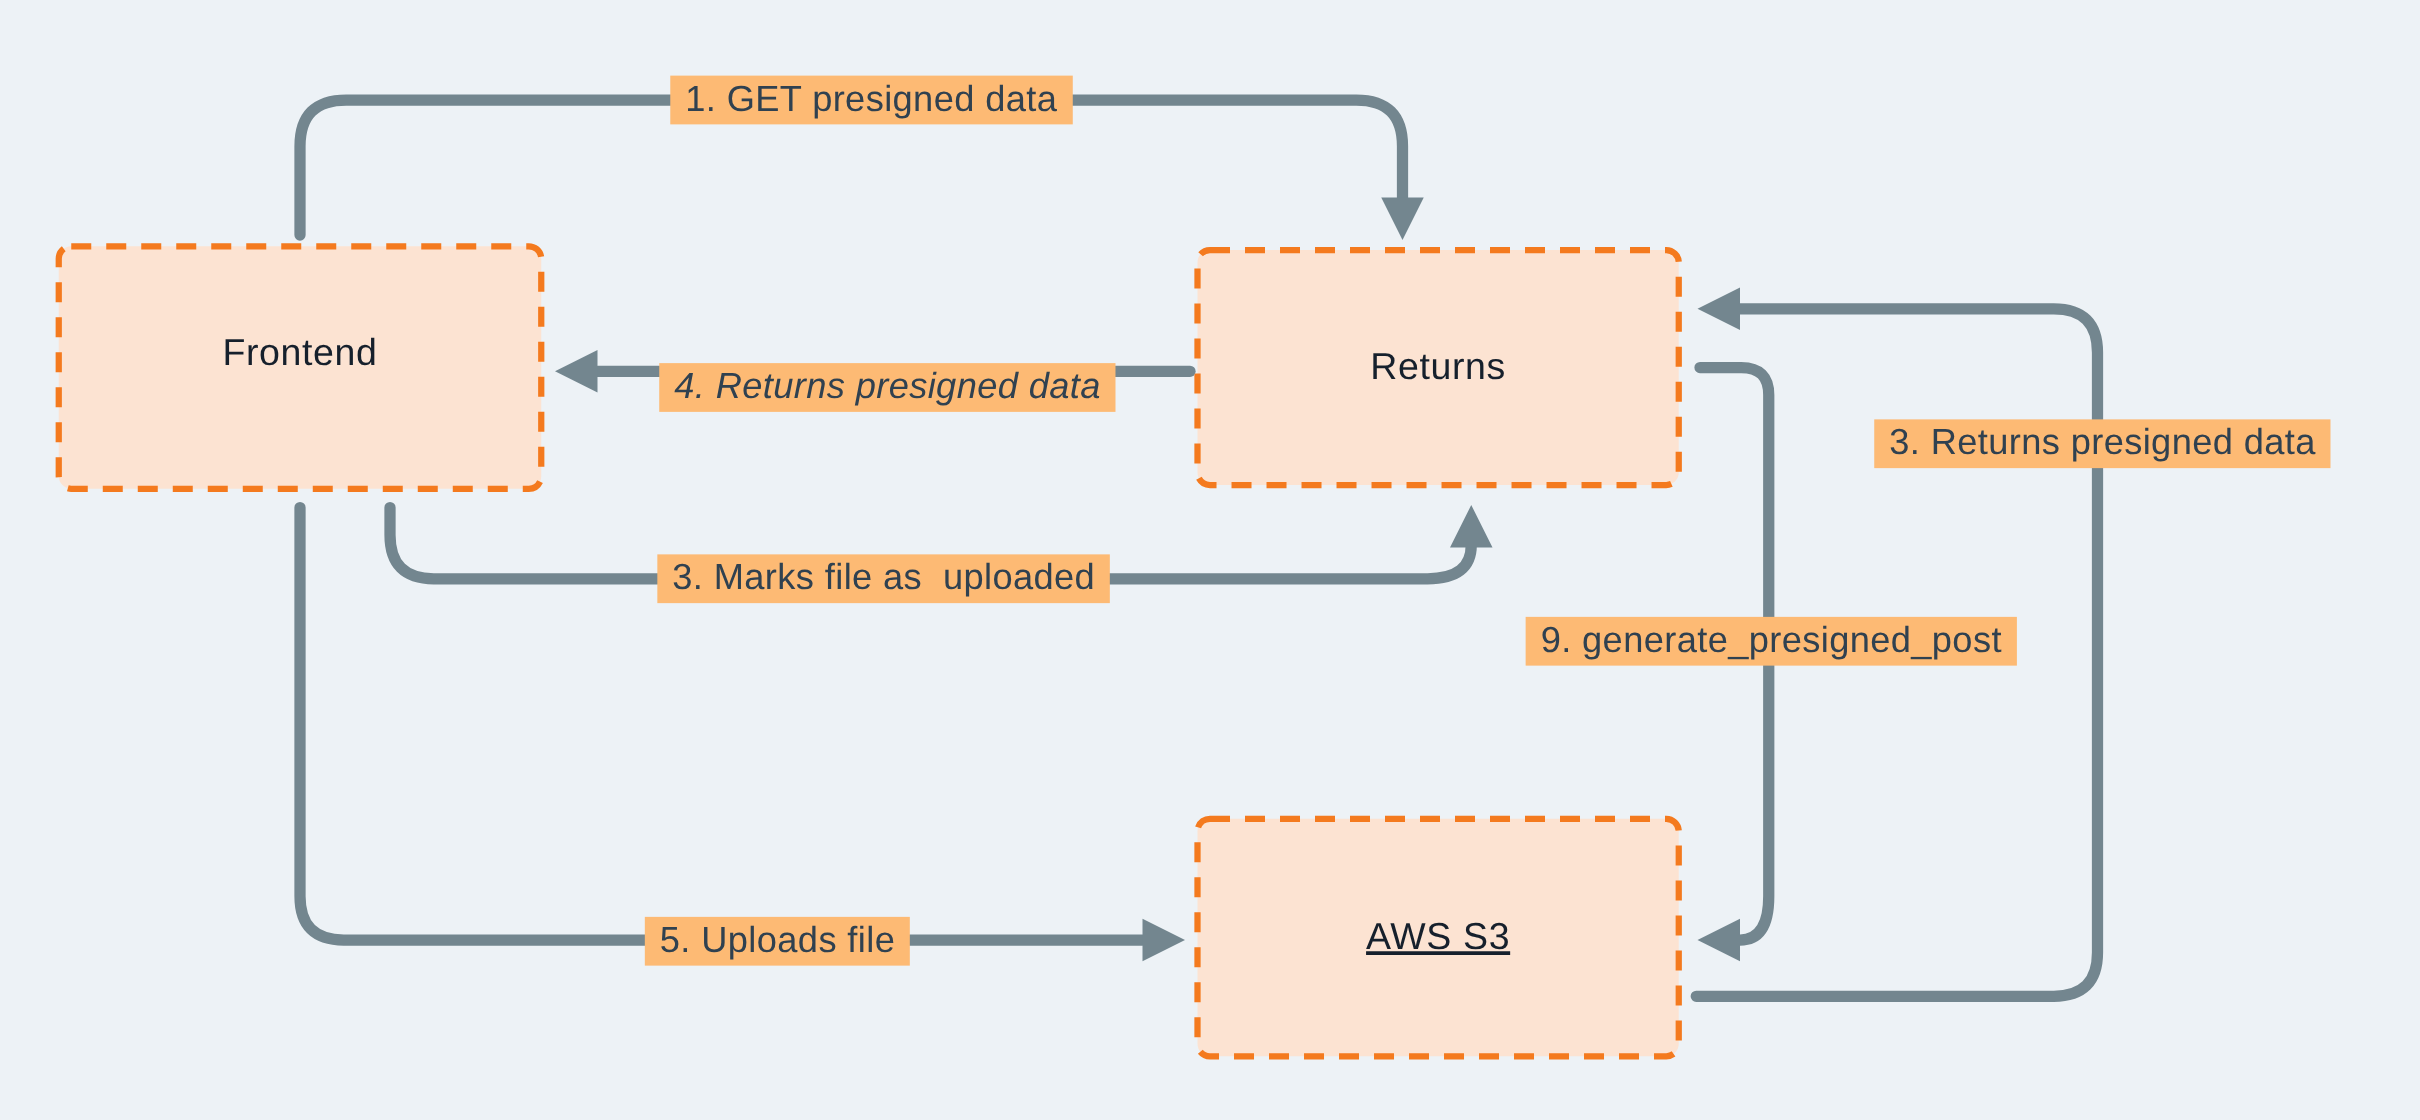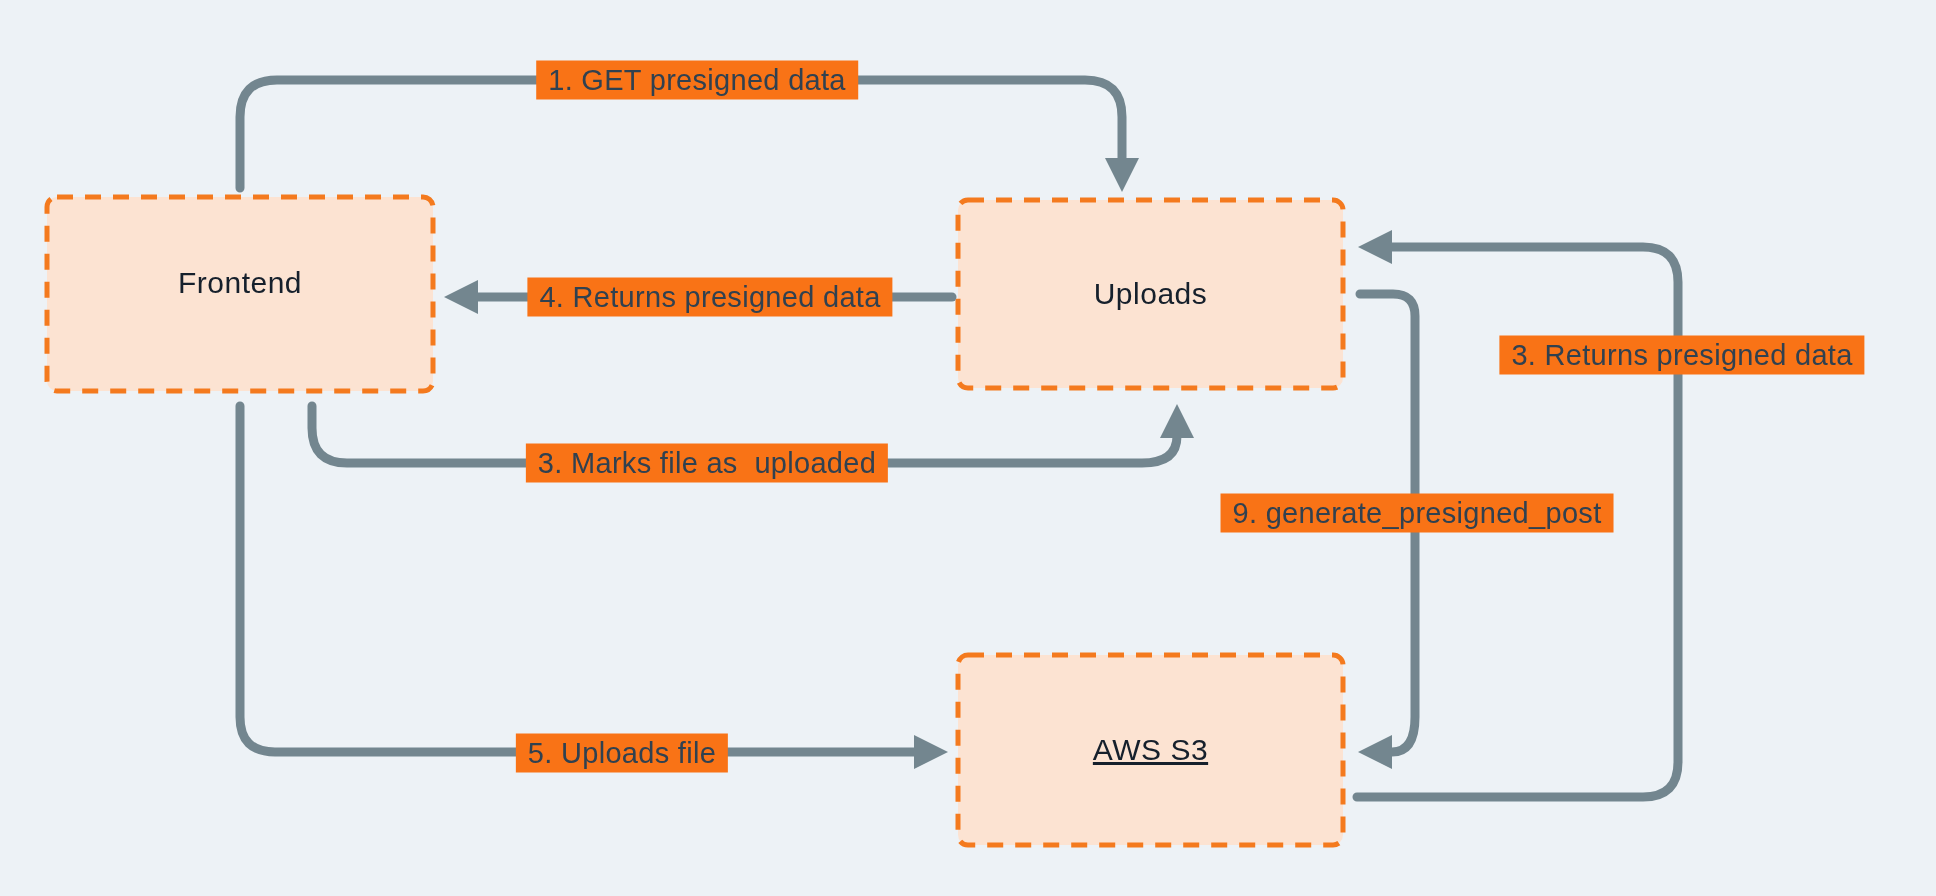--- a/index.html
+++ b/index.html
@@ -28,30 +28,30 @@
     font-size: 30px;
     color: #16202c;
     letter-spacing: 0.5px;
   }
   .node-frontend { left: 47px;  top: 186px; width: 386px; height: 194px; }
   .node-django   { left: 958px; top: 200px; width: 385px; height: 188px; }
   .node-awss3    { left: 958px; top: 655px; width: 385px; height: 190px; text-decoration: underline; }
   .edge-label {
     position: absolute;
     transform: translate(-50%, -50%);
-    background: #f97316;
+    background: #fdba74;
     color: #304150;
     font-size: 29px;
     padding: 3px 12px;
     white-space: pre;
     letter-spacing: 0.3px;
     text-align: center;
   }
   .lbl-1 { left: 697px;  top: 80px; }
-  .lbl-4 { left: 710px;  top: 297px; }
+  .lbl-4 { left: 710px;  top: 310px; font-style: italic; }
   .lbl-6 { left: 707px;  top: 463px; }
   .lbl-2 { left: 1417px; top: 513px; }
   .lbl-3 { left: 1682px; top: 355px; }
   .lbl-5 { left: 622px;  top: 753px; }
 </style>
 </head>
 <body>
 
 <div class="canvas">
 
@@ -80,21 +80,21 @@
       <polygon points="1105,158 1139,158 1122,192"></polygon>
       <polygon points="478,280 478,314 444,297"></polygon>
       <polygon points="1160,438 1194,438 1177,404"></polygon>
       <polygon points="1392,735 1392,769 1358,752"></polygon>
       <polygon points="1392,230 1392,264 1358,247"></polygon>
       <polygon points="914,735 914,769 948,752"></polygon>
     </g>
   </svg>
 
   <div class="node-label node-frontend">Frontend</div>
-  <div class="node-label node-django">Uploads</div>
+  <div class="node-label node-django">Returns</div>
   <div class="node-label node-awss3">AWS S3</div>
 
   <div class="edge-label lbl-1">1. GET presigned data</div>
   <div class="edge-label lbl-2">9. generate_presigned_post</div>
   <div class="edge-label lbl-3">3. Returns presigned data</div>
   <div class="edge-label lbl-4">4. Returns presigned data</div>
   <div class="edge-label lbl-5">5. Uploads file</div>
   <div class="edge-label lbl-6">3. Marks file as  uploaded</div>
 
 </div>

